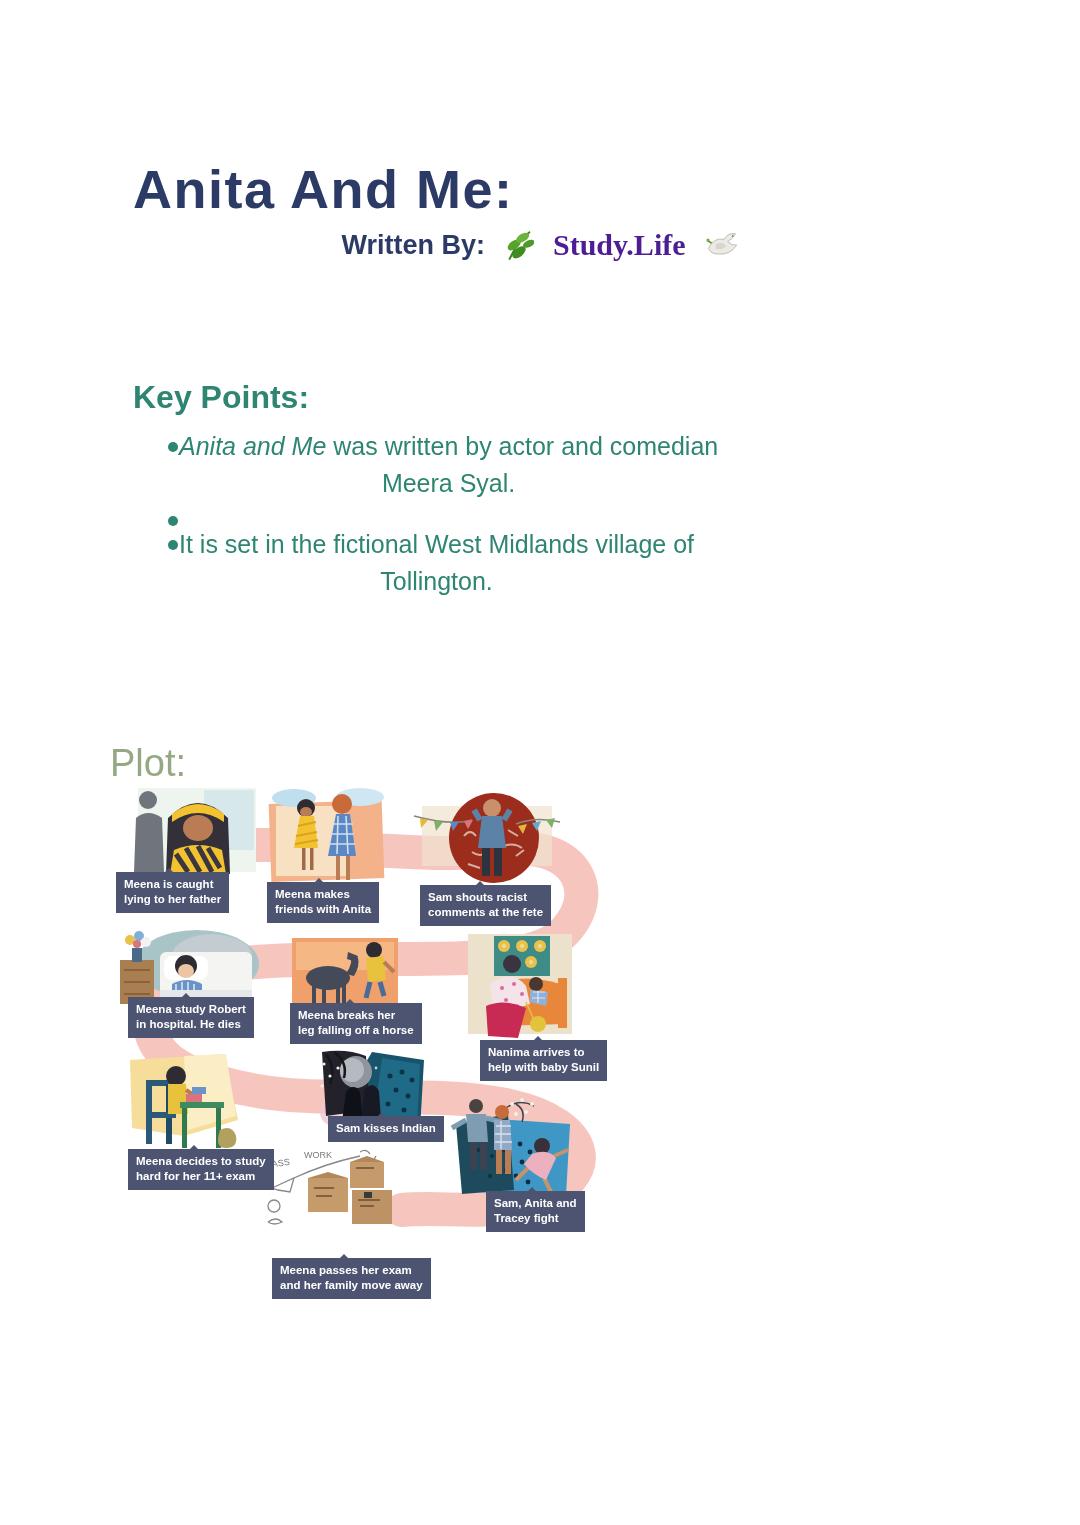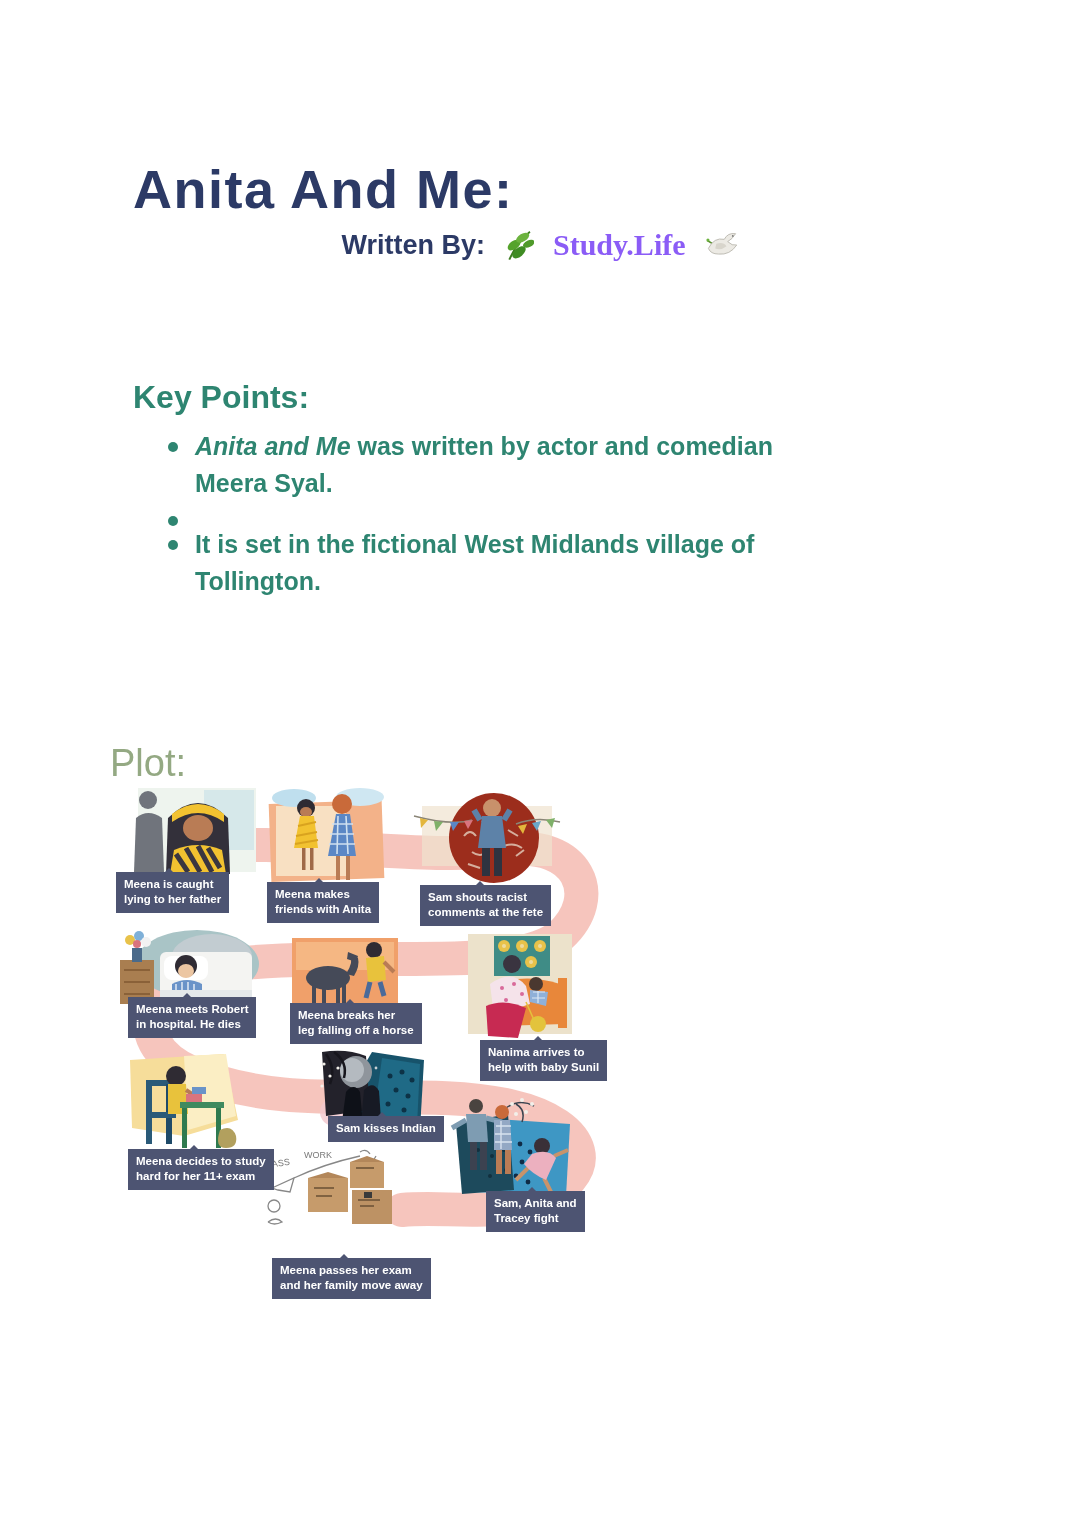--- a/index.html
+++ b/index.html
@@ -5,26 +5,26 @@
   html,body{margin:0;padding:0;background:#ffffff;}
   .page{position:relative;width:1080px;height:1525px;background:#ffffff;overflow:hidden;
         font-family:"Liberation Sans",sans-serif;}
 
   .title{position:absolute;left:133px;top:122px;font-size:54px;font-weight:700;
          color:#2c3a66;letter-spacing:1.5px;}
 
   .byline{position:absolute;left:0;top:228px;width:100%;display:flex;
           justify-content:center;align-items:center;gap:19px;}
   .byline-prefix{font-size:27px;font-weight:600;color:#2c3a66;}
-  .brand{font-size:30px;font-weight:700;font-family:"Liberation Serif",serif;color:#8b5cf6;}
+  .brand{font-size:30px;font-weight:700;font-family:"Liberation Serif",serif;color:#4c1d95;}
   .byline svg{display:block;}
 
   .kp-heading{position:absolute;left:133px;top:352px;font-size:32px;font-weight:600;color:#2e8571;}
   .kp-list{position:absolute;left:168px;top:428px;width:790px;margin:0;padding:0;list-style:none;}
-  .kp-item{display:flex;gap:17px;color:#2e8571;font-size:25px;font-weight:700;line-height:37px;}
+  .kp-item{display:flex;gap:1px;color:#2e8571;font-size:25px;font-weight:400;line-height:37px;text-align:center;}
   .kp-dot{flex:0 0 10px;width:10px;height:10px;border-radius:50%;background:#2e8571;margin-top:14px;}
   .kp-text{white-space:pre-line;}
   .kp-text em{font-style:italic;}
 
   .plot-heading{position:absolute;left:110px;top:710px;font-size:38px;font-weight:500;color:#94a983;}
 
   .infographic{position:absolute;left:112px;top:778px;width:545px;height:505px;}
   .ribbon{position:absolute;left:0;top:0;z-index:0;}
   .scene{position:absolute;z-index:1;}
   .scene svg{display:block;}
@@ -345,21 +345,21 @@
         <rect x="100" y="48" width="8" height="6" fill="#3a3a3a"></rect>
       </svg>
     </div>
 
     <div class="cap" style="left:4px;top:94px;">Meena is caught
 lying to her father</div>
     <div class="cap" style="left:155px;top:104px;">Meena makes
 friends with Anita</div>
     <div class="cap" style="left:308px;top:107px;">Sam shouts racist
 comments at the fete</div>
-    <div class="cap" style="left:16px;top:219px;">Meena meets Robert
+    <div class="cap" style="left:16px;top:219px;">Meena study Robert
 in hospital. He dies</div>
     <div class="cap" style="left:178px;top:225px;">Meena breaks her
 leg falling off a horse</div>
     <div class="cap" style="left:368px;top:262px;">Nanima arrives to
 help with baby Sunil</div>
     <div class="cap" style="left:16px;top:371px;">Meena decides to study
 hard for her 11+ exam</div>
     <div class="cap" style="left:216px;top:338px;">Sam kisses Indian</div>
     <div class="cap" style="left:374px;top:413px;">Sam, Anita and
 Tracey fight</div>

